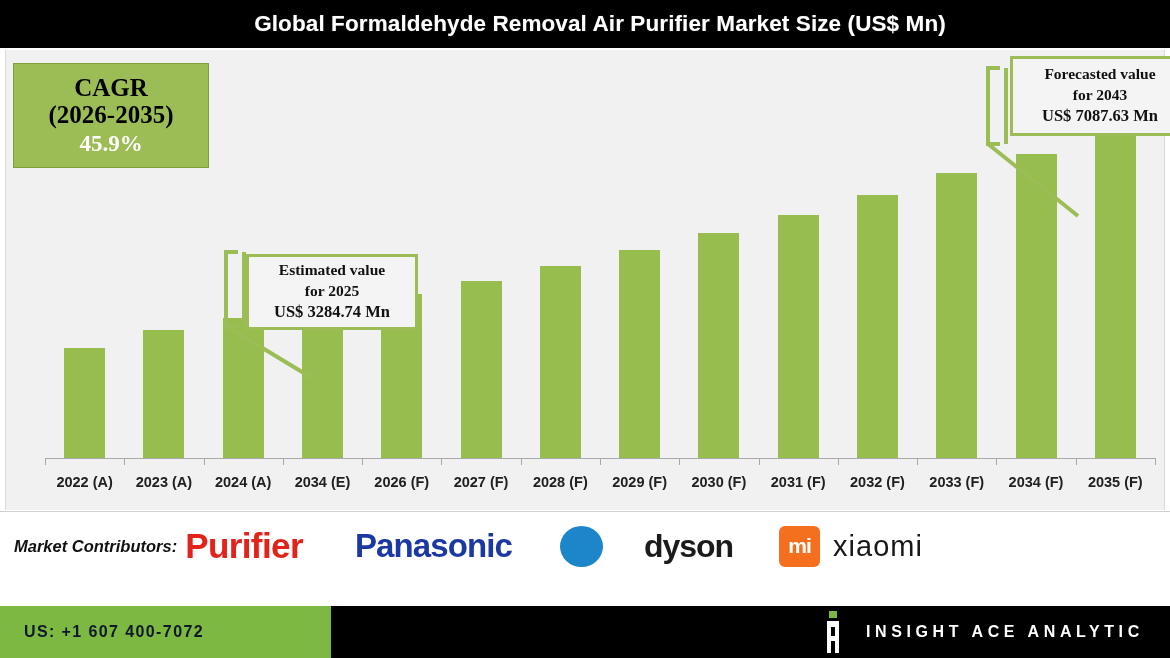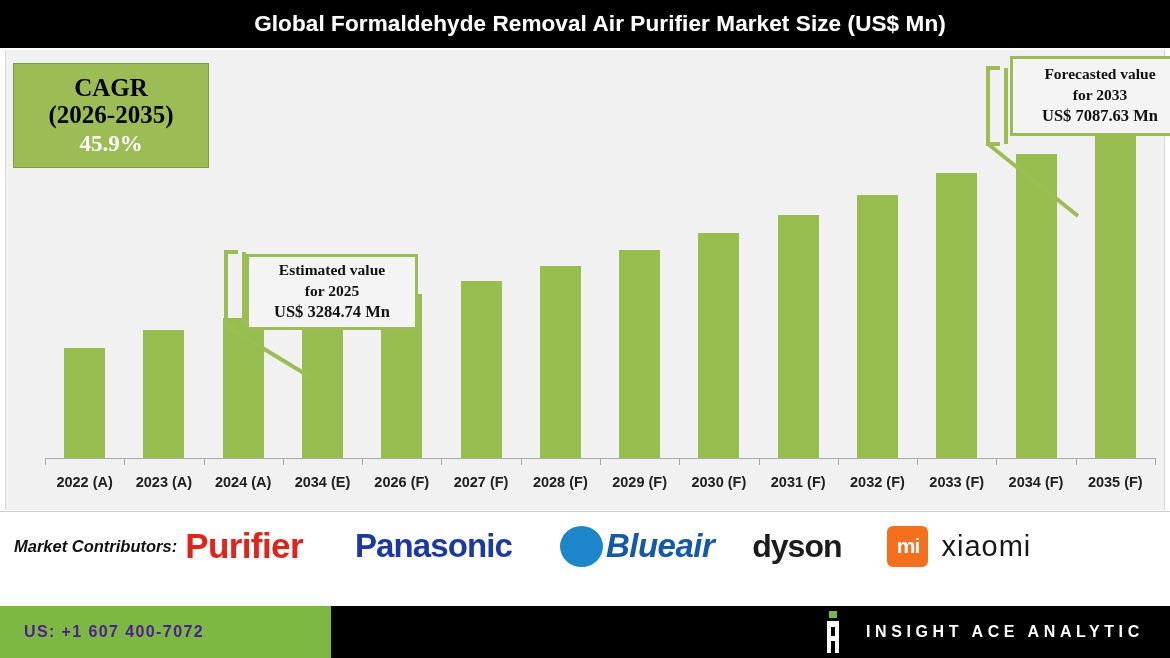--- a/index.html
+++ b/index.html
@@ -149,21 +149,21 @@
   
   .footer { position: absolute; left: 0; top: 606px; width: 1170px; height: 52px; background: #000; }
   .footer-green {
     position: absolute; left: 0; top: 0; width: 331px; height: 52px;
     background: #7cb842;
     display: flex; align-items: center;
   }
   .footer-phone {
     margin-left: 24px;
     font-family: "Liberation Sans", sans-serif; font-weight: bold;
-    font-size: 16px; color: #4c1d95; letter-spacing: 1.4px; white-space: nowrap;
+    font-size: 16px; color: #0f172a; letter-spacing: 1.4px; white-space: nowrap;
   }
   .brand {
     position: absolute; left: 818px; top: 0; height: 52px;
     display: flex; align-items: center;
   }
   .brand-mark { position: relative; width: 30px; height: 42px; margin-right: 18px; }
   .brand-name {
     font-family: "Liberation Sans", sans-serif; font-weight: bold;
     font-size: 16px; color: #ffffff; letter-spacing: 4.6px; white-space: nowrap;
   }
@@ -247,36 +247,35 @@
     </div>
 
     <svg class="connector" style="left:968px; top:8px; width:115px; height:162px;" viewBox="0 0 115 162">
       <path d="M 26 10 L 14 10 L 14 86 L 26 86" fill="none" stroke="#9cbd55" stroke-width="4"></path>
       <path d="M 32 10 L 32 86" fill="none" stroke="#9cbd55" stroke-width="4"></path>
       <path d="M 14 86 L 104 158" fill="none" stroke="#9cbd55" stroke-width="4"></path>
     </svg>
 
     <div class="callout callout-fc">
       <div class="c-l">Forecasted value</div>
-      <div class="c-l">for 2033</div>
+      <div class="c-l">for 2043</div>
       <div class="c-v">US$ 7087.63 Mn</div>
     </div>
   </div>
 
   <div class="contrib">
     <div class="contrib-row">
       <div class="contrib-label">Market Contributors:</div>
 
       <div class="logo logo-honeywell">Purifier</div>
 
       <div class="logo logo-panasonic">Panasonic</div>
 
       <div class="blueair-wrap">
         <div class="blueair-dot"></div>
-        <div class="logo-blueair">Blueair</div>
       </div>
 
       <div class="logo logo-dyson">dyson</div>
 
       <div class="xiaomi-wrap">
         <div class="mi-square">mi</div>
         <div class="logo-xiaomi">xiaomi</div>
       </div>
     </div>
   </div>

